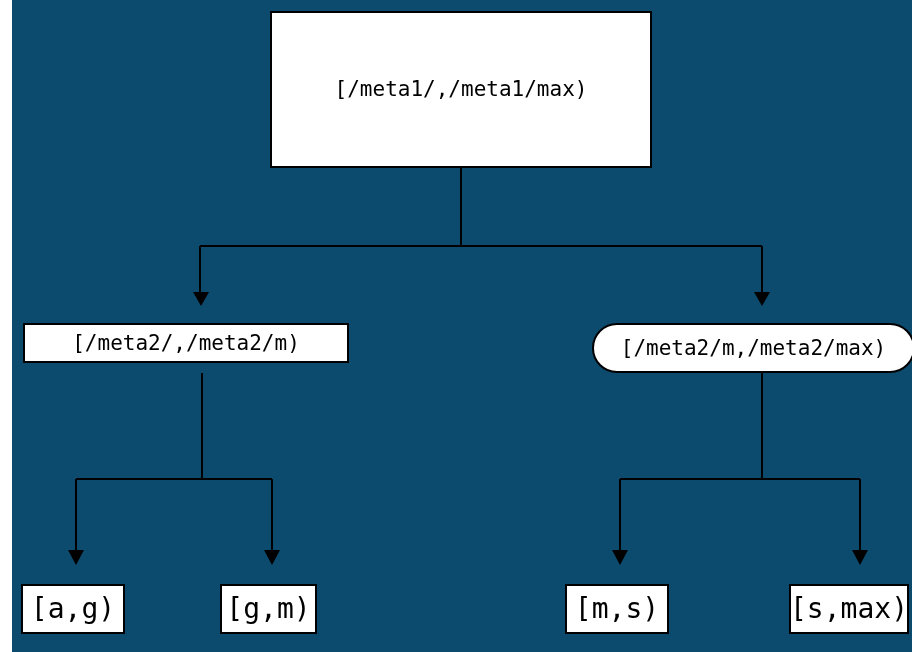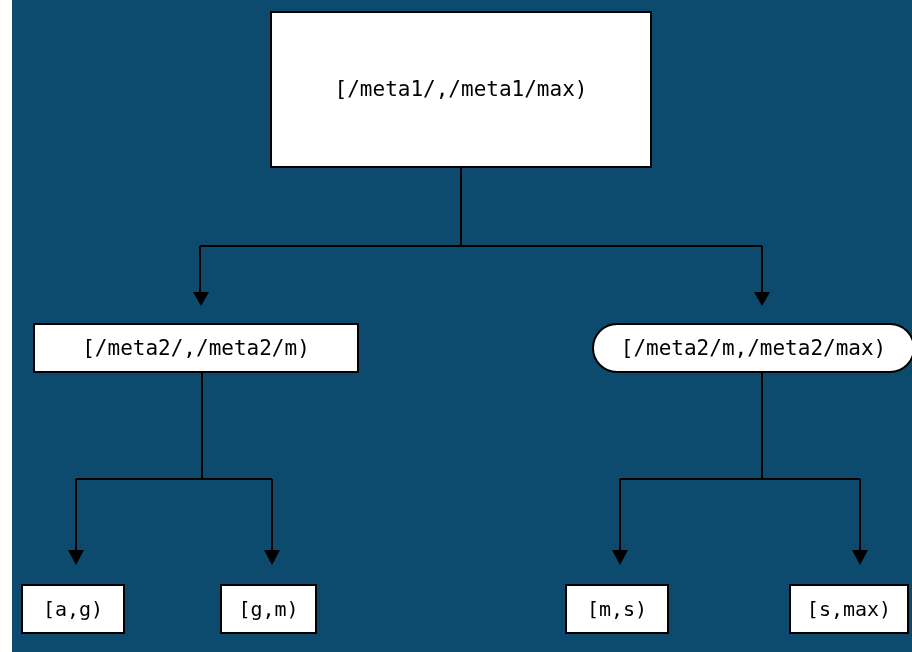--- a/index.html
+++ b/index.html
@@ -34,21 +34,21 @@
     color: #000000;
     white-space: pre;
   }
   .node-label {
     display: block;
     line-height: 1;
     letter-spacing: 0px;
   }
   .level-root .node-label { font-size: 21px; }
   .level-mid  .node-label { font-size: 21px; }
-  .level-leaf .node-label { font-size: 20px; }
+  .level-leaf .node-label { font-size: 28px; }
 </style>
 </head>
 <body>
 
 <div id="diagram-root">
 
   <svg id="connector-layer" viewBox="0 0 912 652" width="912" height="652" xmlns="http://www.w3.org/2000/svg">
     <g stroke="#000000" stroke-width="2.5" fill="none" shape-rendering="crispEdges">
 
       <path d="M 449 168 L 449 246"></path>
@@ -76,21 +76,21 @@
       <polygon points="252,550 268,550 260,565"></polygon>
       <polygon points="600,550 616,550 608,565"></polygon>
       <polygon points="840,550 856,550 848,565"></polygon>
     </g>
   </svg>
 
   <div class="tree-node level-root" style="left:258px; top:11px; width:382px; height:157px;">
     <span class="node-label">[/meta1/,/meta1/max)</span>
   </div>
 
-  <div class="tree-node level-mid" style="left:21px; top:323px; width:326px; height:50px;">
+  <div class="tree-node level-mid" style="left:11px; top:323px; width:326px; height:40px;">
     <span class="node-label">[/meta2/,/meta2/m)</span>
   </div>
 
   <div class="tree-node level-mid" style="left:580px; top:323px; width:323px; height:50px;border-radius:25px;">
     <span class="node-label">[/meta2/m,/meta2/max)</span>
   </div>
 
   <div class="tree-node level-leaf" style="left:9px; top:584px; width:104px; height:50px;">
     <span class="node-label">[a,g)</span>
   </div>

